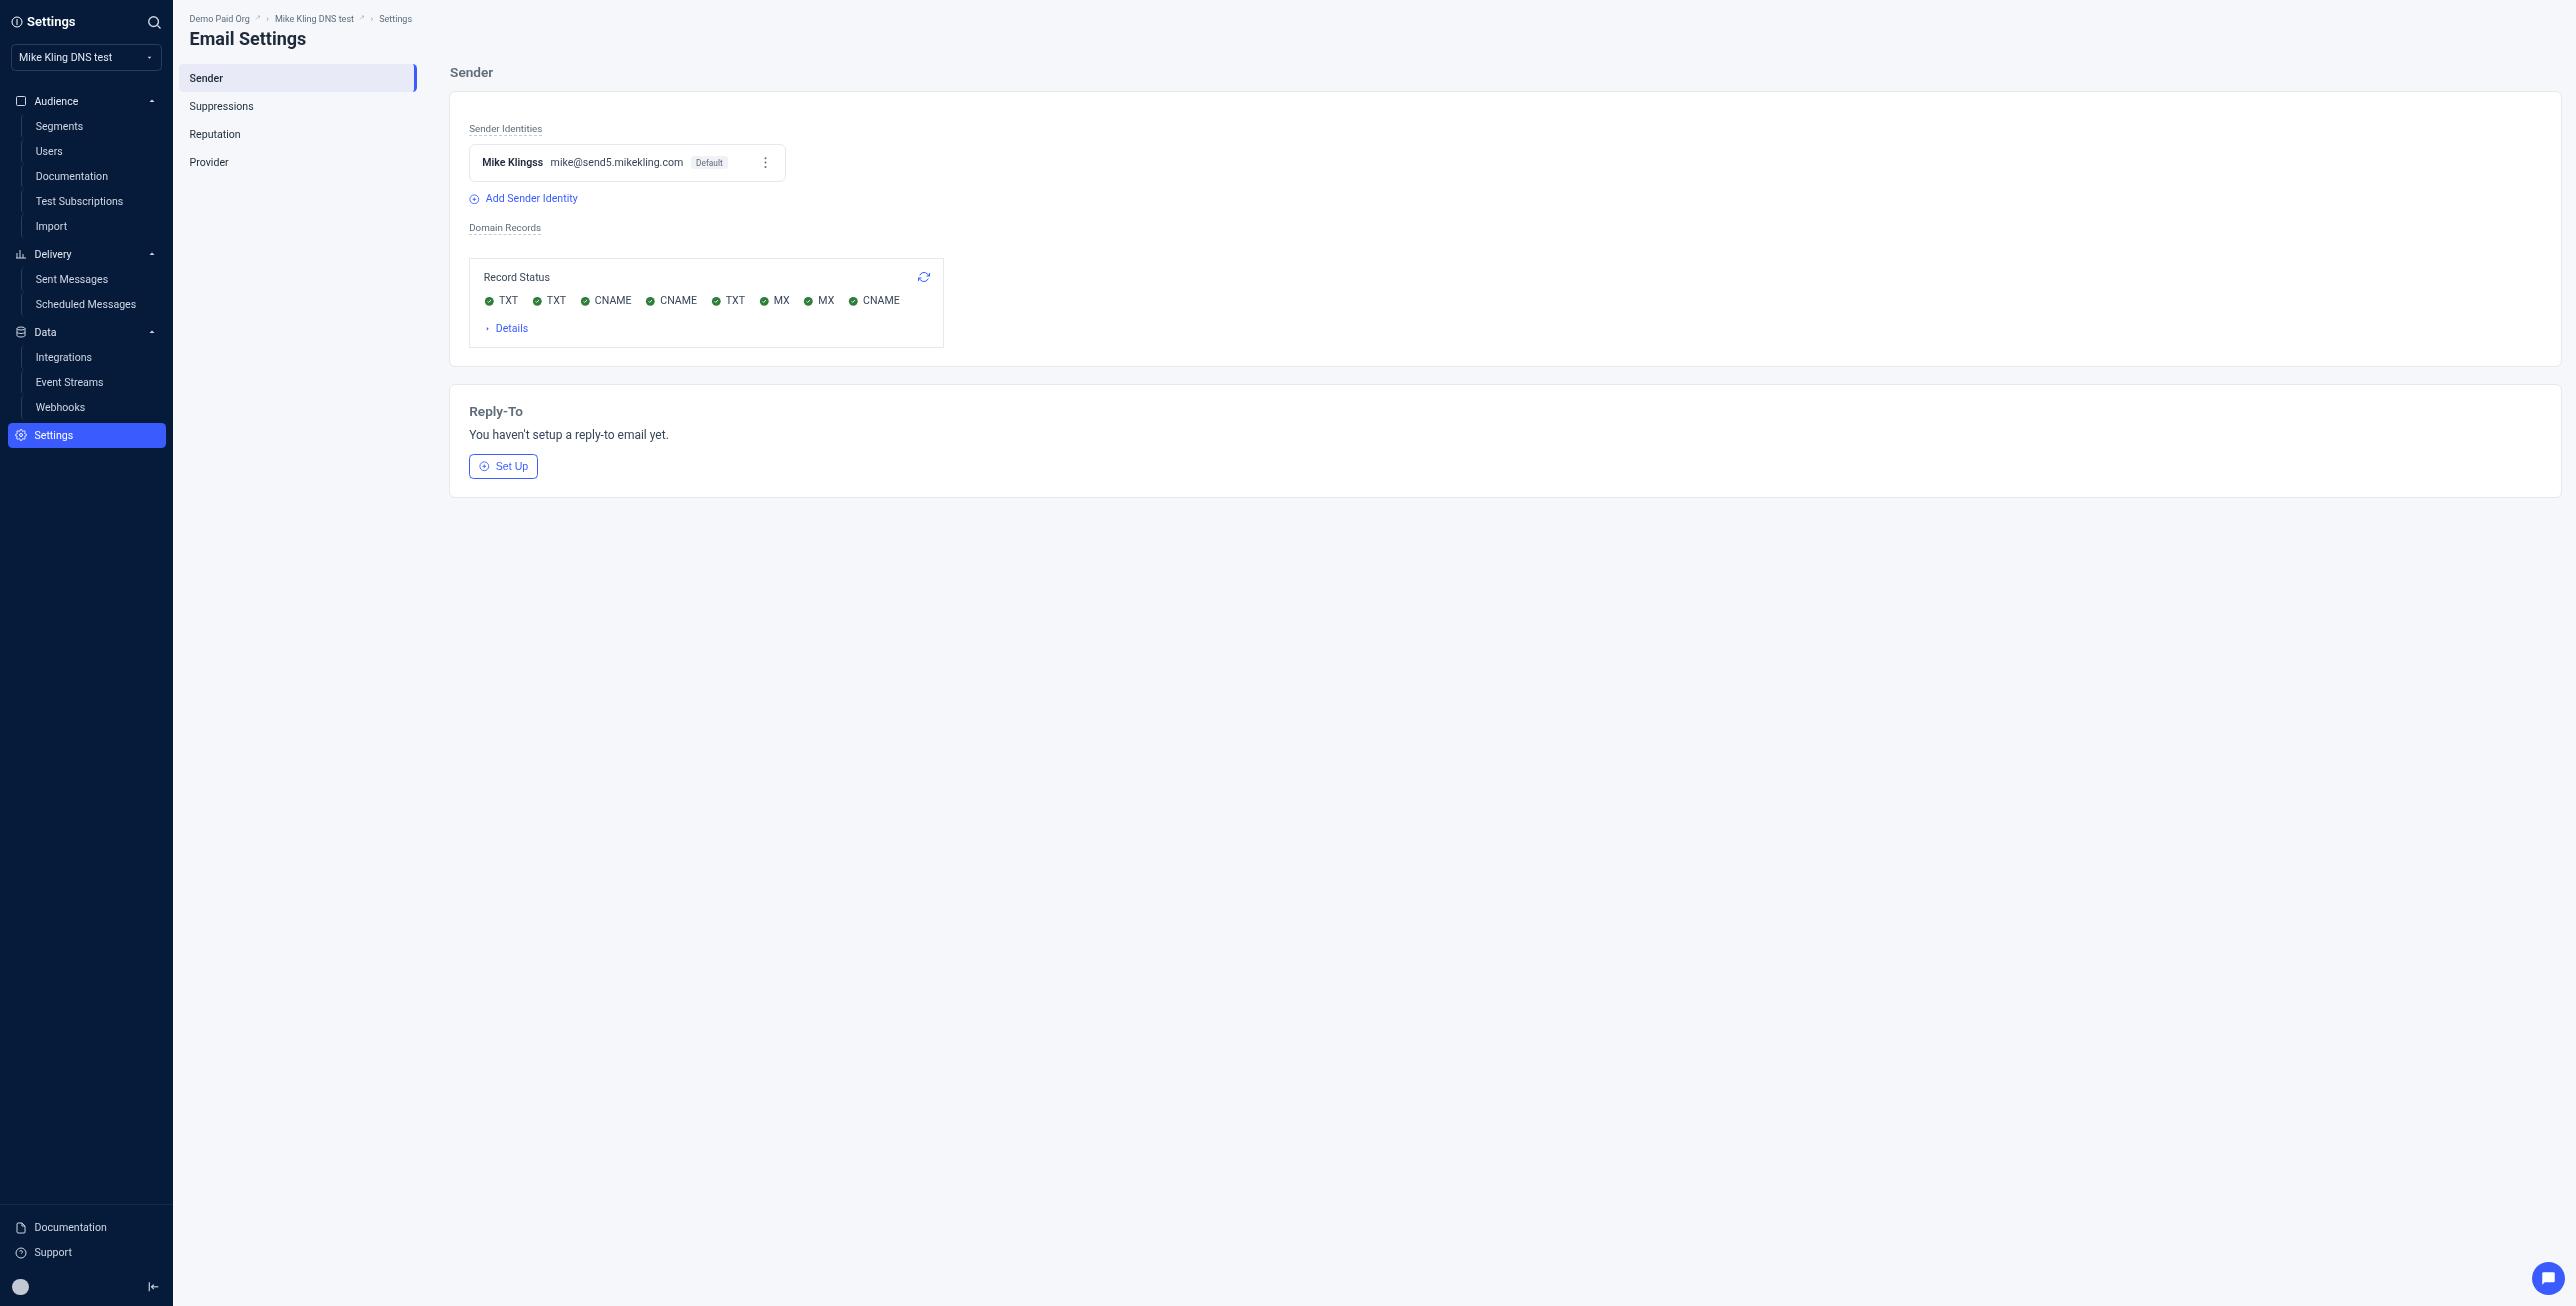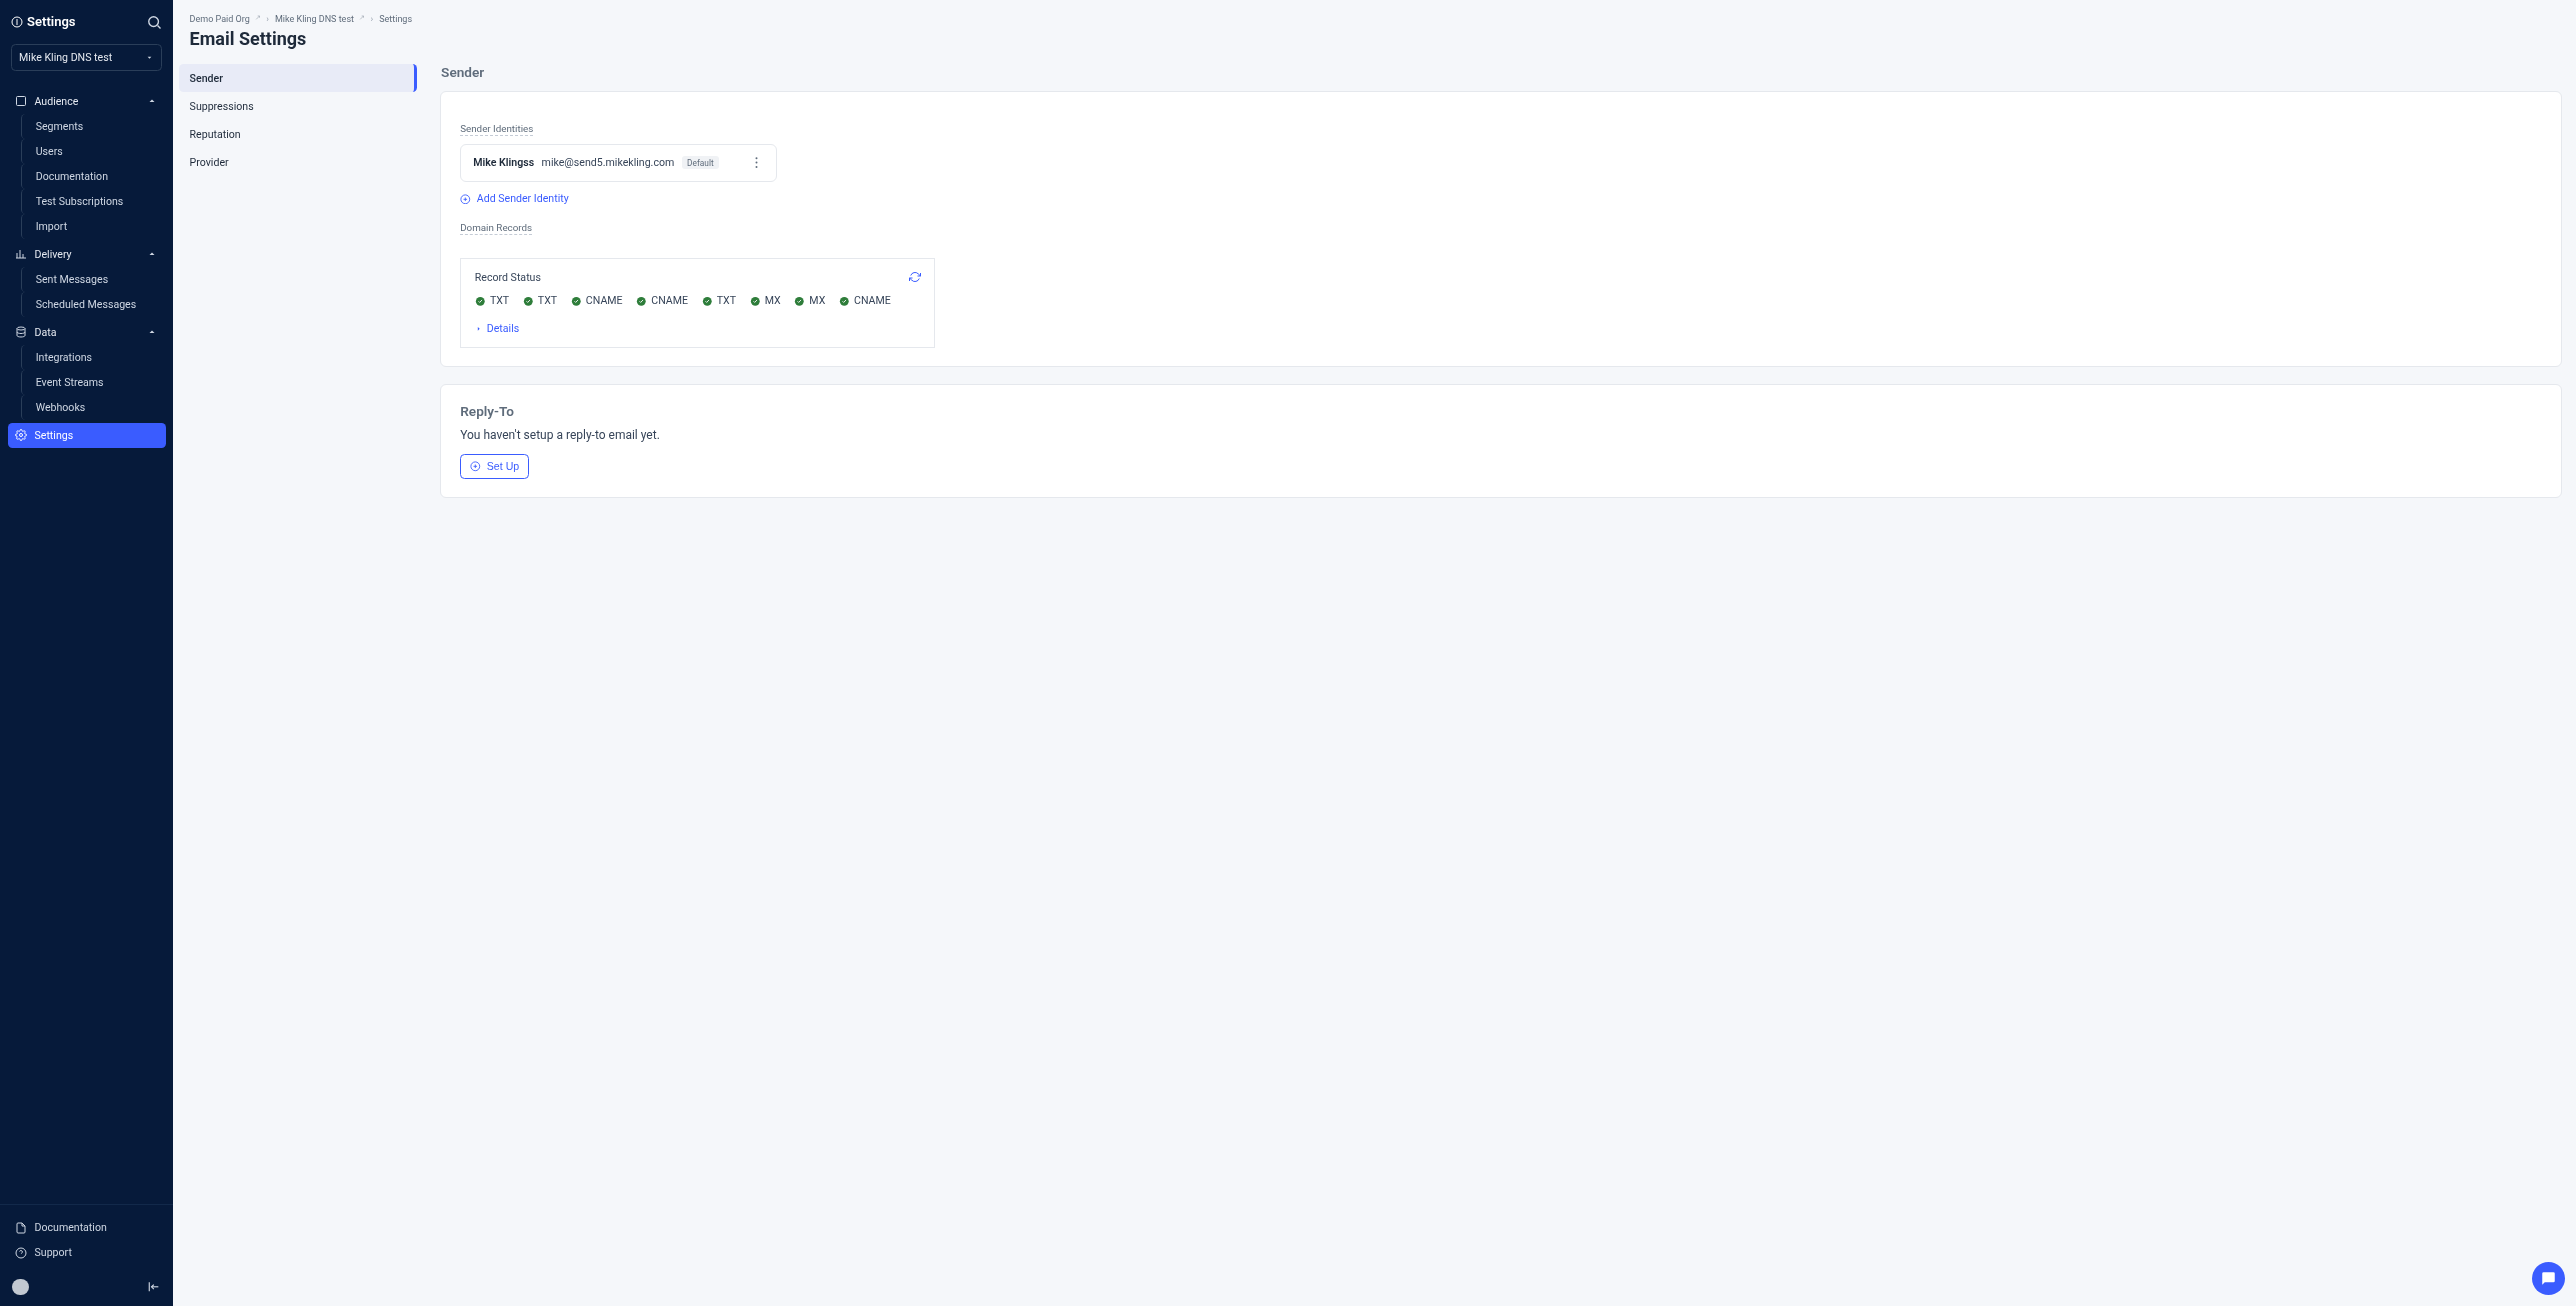--- a/index.html
+++ b/index.html
@@ -33,21 +33,21 @@
   .collapse-icn { width:13.6px; height:13.6px; cursor:pointer; }
 
   
   .main { flex:1; display:flex; flex-direction:column; height:100vh; overflow:hidden; }
   .header { padding:13.6px 16.6px 15px 16.6px; }
   .crumbs { font-size:9px; color:#5f6c7b; display:flex; align-items:center; gap:6px; }
   .crumb { cursor:pointer; color:#5f6c7b; display:flex; align-items:center; gap:3px;}
   .crumb-sep { color:#9aa3af; }
   .page-title { font-size:18px; font-weight:700; color:#1e2a3a; margin-top:4.5px; }
 
-  .body { flex:1; display:flex; overflow:auto; }
+  .body { flex:1; display:flex; overflow:auto;gap:9px; }
   .subnav { width:253px; padding:0 9px 0 6px; }
   .subnav-item { padding:7.5px 10.6px; font-size:10.6px; color:#1e2a3a; border-radius:4.5px; cursor:pointer; }
   .subnav-item.active { background:#e8ebf7; border-right:3px solid #3a5cff; color:#1e2a3a; font-weight:500; }
 
   .content { flex:1; padding:0 13.6px 18px 13.6px; }
   .section-title { font-size:13.6px; font-weight:600; color:#5f6c7b; margin:0 0 10.6px 1.5px; }
   .card { background:#fff; border:0.8px solid #e5e8ed; border-radius:6px; padding:18px 19.6px; margin-bottom:16.6px; }
 
   .domain-row { display:flex; align-items:center; gap:9px; }
   .domain-name { font-size:13.6px; font-weight:700; }

